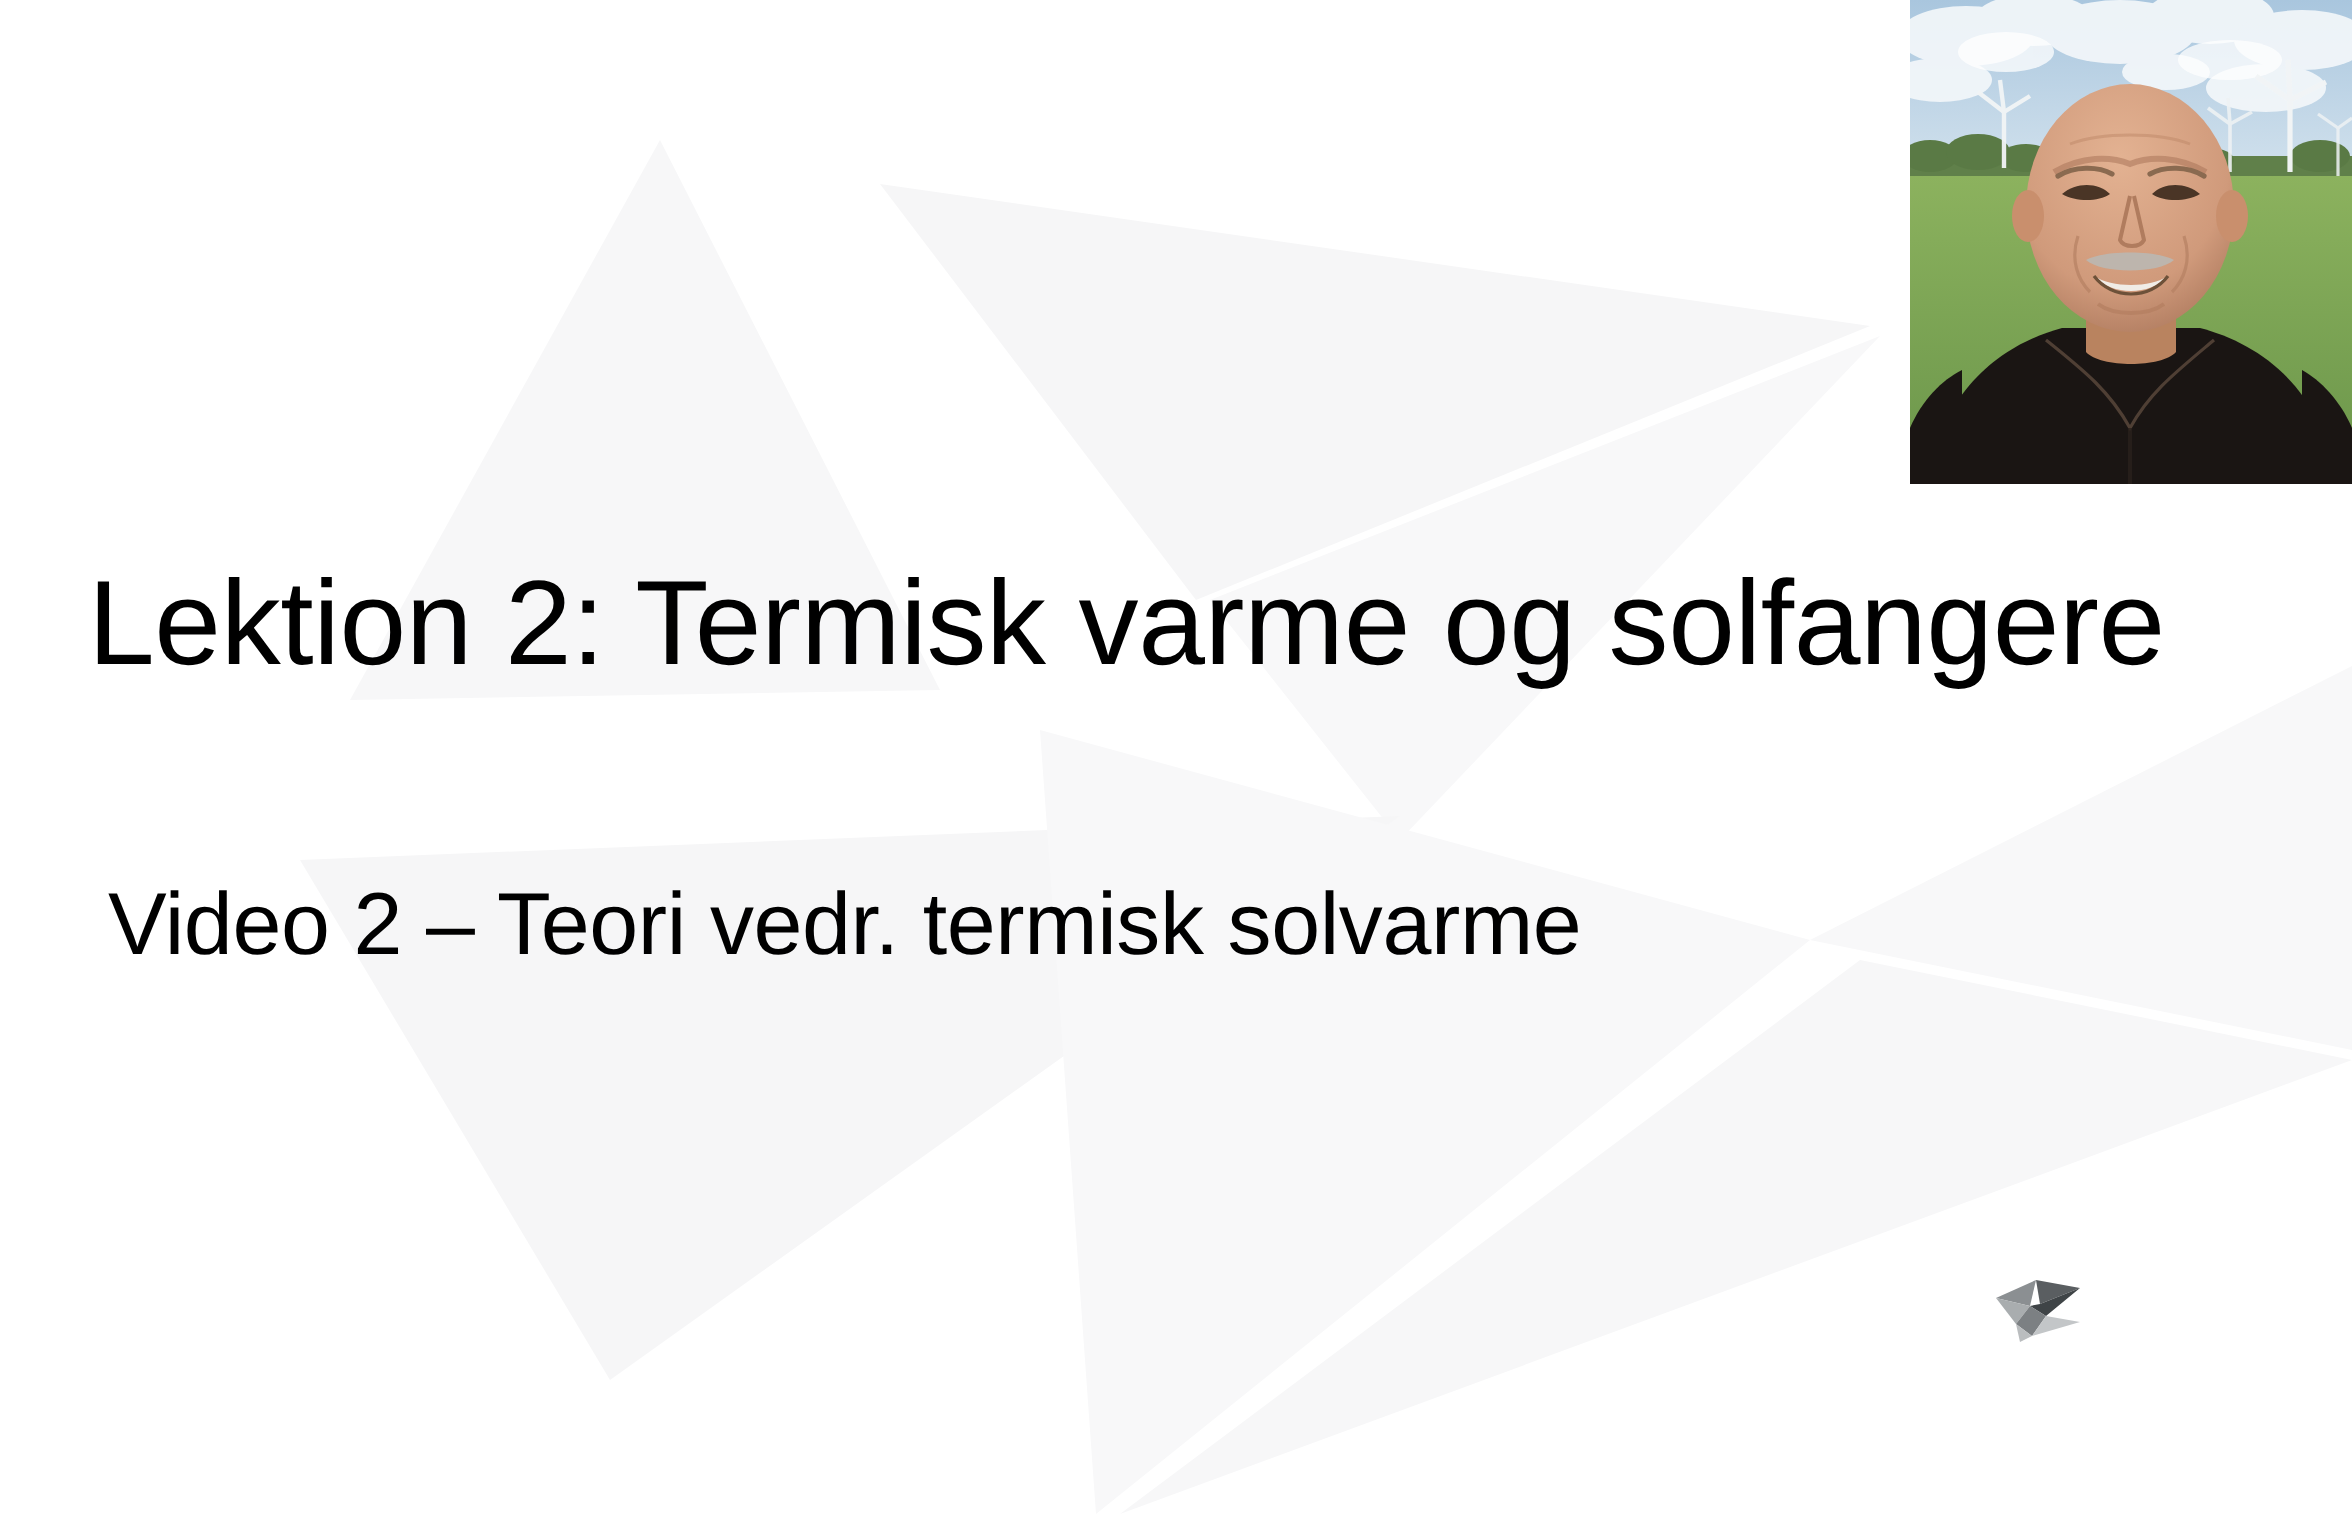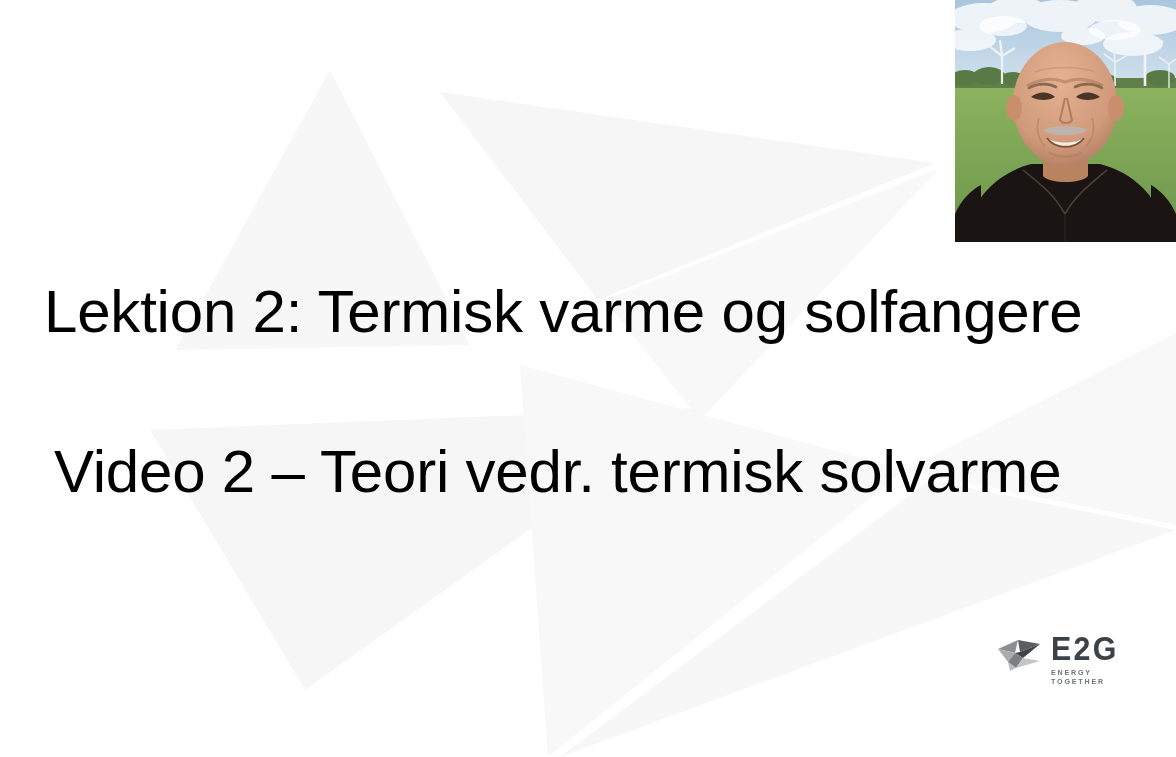--- a/index.html
+++ b/index.html
@@ -50,21 +50,21 @@
     left: 44px;
     top: 16px;
     font-size: 60px;
     line-height: 1.12;
   }
 
   #title-line-2 {
     position: absolute;
     left: 54px;
     top: 176px;
-    font-size: 60px;
+    font-size: 44px;
     line-height: 1.12;
   }
 
   
   #presenter-photo {
     position: absolute;
     left: 955px;
     top: 0;
     width: 221px;
     height: 242px;
@@ -252,19 +252,15 @@
   <div id="brand-logo">
     <svg id="logo-mark" viewBox="0 0 46 40" aria-hidden="true">
       <polygon points="2,14 22,5 19,18" fill="#8b8f92"></polygon>
       <polygon points="22,5 44,9 24,17" fill="#5a5e61"></polygon>
       <polygon points="19,18 24,17 44,9 27,23" fill="#3f4447"></polygon>
       <polygon points="2,14 19,18 12,27" fill="#a9adaf"></polygon>
       <polygon points="12,27 19,18 27,23 20,33" fill="#7c8083"></polygon>
       <polygon points="20,33 27,23 44,26" fill="#c3c6c8"></polygon>
       <polygon points="12,27 20,33 14,36" fill="#babdbf"></polygon>
     </svg>
-    <div id="logo-text-wrap">
-      <div id="logo-wordmark">E2G</div>
-      <div id="logo-tagline">ENERGY TOGETHER</div>
-    </div>
   </div>
 
 </div>
 
 </body></html>

